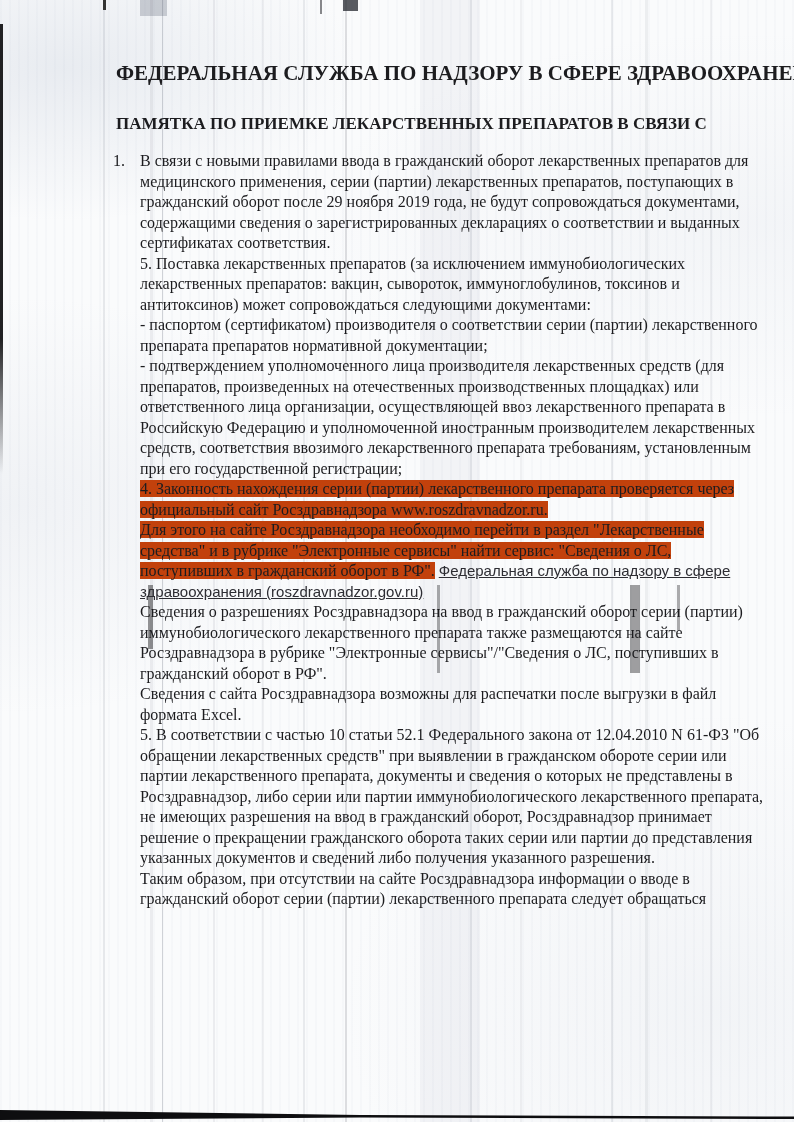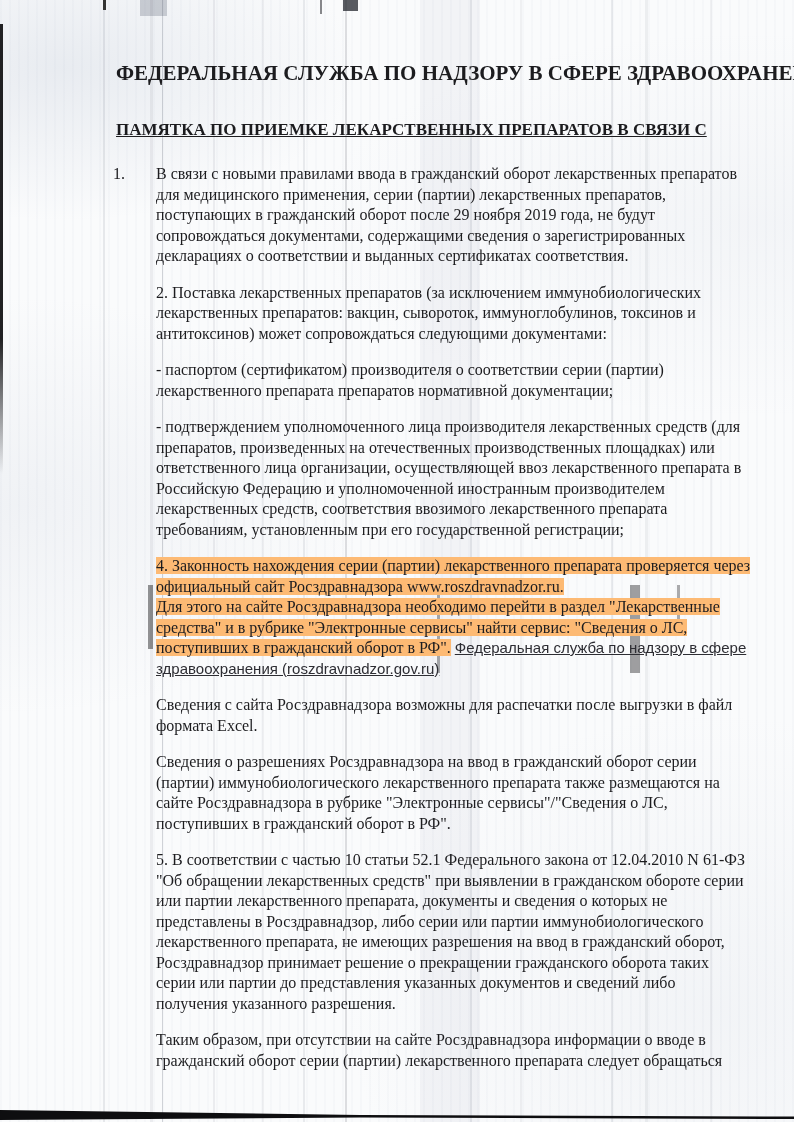--- a/index.html
+++ b/index.html
@@ -21,29 +21,29 @@
   }
   .vstreak{position:absolute;top:0;height:100%;pointer-events:none;}
   .top-mark{position:absolute;pointer-events:none;}
   .edge-left{
     position:absolute;left:0;top:24px;width:3px;height:450px;pointer-events:none;
     background:linear-gradient(to bottom, rgba(10,10,12,0.9) 0 70%, rgba(10,10,12,0));
   }
   .edge-bottom{position:absolute;left:0;bottom:0;width:794px;height:16px;pointer-events:none;}
   .content{position:absolute;left:116px;top:63px;width:649px;}
   .org{font-weight:bold;font-size:21px;line-height:21px;white-space:nowrap;}
-  .title{margin-top:28px;font-weight:bold;font-size:17px;text-decoration:underline;}
+  .title{margin-top:22px;font-weight:bold;font-size:17px;}
   .title > div{line-height:36px;white-space:nowrap;}
   .body{
     position:relative;margin-top:9px;margin-left:24px;width:627px;
     font-size:16px;line-height:20.5px;
   }
-  .body p{margin:16px;padding:0;}
+  .body p{margin:0;padding:0;}
   .list-num{position:absolute;left:-27px;top:0;}
-  .hl{background:#fdba74;}
+  .hl{background:#c2410c;}
   .doc-link{
     font-family:"Liberation Sans","DejaVu Sans",sans-serif;
     font-size:15px;color:#2d2d33;text-decoration:underline;cursor:pointer;
   }
   
   .hl-streak{position:absolute;pointer-events:none;}
 </style>
 </head>
 <body>
 
@@ -87,30 +87,30 @@
     <div class="org">ФЕДЕРАЛЬНАЯ СЛУЖБА ПО НАДЗОРУ В СФЕРЕ ЗДРАВООХРАНЕНИЯ</div>
 
     <div class="title">
       <div>ПАМЯТКА ПО ПРИЕМКЕ ЛЕКАРСТВЕННЫХ ПРЕПАРАТОВ В СВЯЗИ С</div>
     </div>
 
     <div class="body">
       <span class="list-num">1.</span>
 
       <p>В связи с новыми правилами ввода в гражданский оборот лекарственных препаратов для медицинского применения, серии (партии) лекарственных препаратов, поступающих в гражданский оборот после 29 ноября 2019 года, не будут сопровождаться документами, содержащими сведения о зарегистрированных декларациях о соответствии и выданных сертификатах соответствия.</p>
-      <p>2. Поставка лекарственных препаратов (за исключением иммунобиологических лекарственных препаратов: вакцин, сывороток, иммуноглобулинов, токсинов и антитоксинов) может сопровождаться следующими документами:</p>
+      <p>5. Поставка лекарственных препаратов (за исключением иммунобиологических лекарственных препаратов: вакцин, сывороток, иммуноглобулинов, токсинов и антитоксинов) может сопровождаться следующими документами:</p>
       <p>- паспортом (сертификатом) производителя о соответствии серии (партии) лекарственного препарата препаратов нормативной документации;</p>
       <p>- подтверждением уполномоченного лица производителя лекарственных средств (для препаратов, произведенных на отечественных производственных площадках) или ответственного лица организации, осуществляющей ввоз лекарственного препарата в Российскую Федерацию и уполномоченной иностранным производителем лекарственных средств, соответствия ввозимого лекарственного препарата требованиям, установленным при его государственной регистрации;</p>
 
       <p>
         <span class="hl">4. Законность нахождения серии (партии) лекарственного препарата проверяется через официальный сайт Росздравнадзора www.roszdravnadzor.ru.</span><br>
         <span class="hl">Для этого на сайте Росздравнадзора необходимо перейти в раздел "Лекарственные средства" и в рубрике "Электронные сервисы" найти сервис: "Сведения о ЛС, поступивших в гражданский оборот в РФ".</span>
         <a class="doc-link">Федеральная служба по надзору в сфере здравоохранения (roszdravnadzor.gov.ru)</a>
       </p>
 
+      <p>Сведения о разрешениях Росздравнадзора на ввод в гражданский оборот серии (партии) иммунобиологического лекарственного препарата также размещаются на сайте Росздравнадзора в рубрике "Электронные сервисы"/"Сведения о ЛС, поступивших в гражданский оборот в РФ".</p>
       <p>Сведения с сайта Росздравнадзора возможны для распечатки после выгрузки в файл формата Excel.</p>
-      <p>Сведения о разрешениях Росздравнадзора на ввод в гражданский оборот серии (партии) иммунобиологического лекарственного препарата также размещаются на сайте Росздравнадзора в рубрике "Электронные сервисы"/"Сведения о ЛС, поступивших в гражданский оборот в РФ".</p>
       <p>5. В соответствии с частью 10 статьи 52.1 Федерального закона от 12.04.2010 N 61-ФЗ "Об обращении лекарственных средств" при выявлении в гражданском обороте серии или партии лекарственного препарата, документы и сведения о которых не представлены в Росздравнадзор, либо серии или партии иммунобиологического лекарственного препарата, не имеющих разрешения на ввод в гражданский оборот, Росздравнадзор принимает решение о прекращении гражданского оборота таких серии или партии до представления указанных документов и сведений либо получения указанного разрешения.</p>
       <p>Таким образом, при отсутствии на сайте Росздравнадзора информации о вводе в гражданский оборот серии (партии) лекарственного препарата следует обращаться</p>
     </div>
   </div>
 
 </div>
 
 </body></html>

